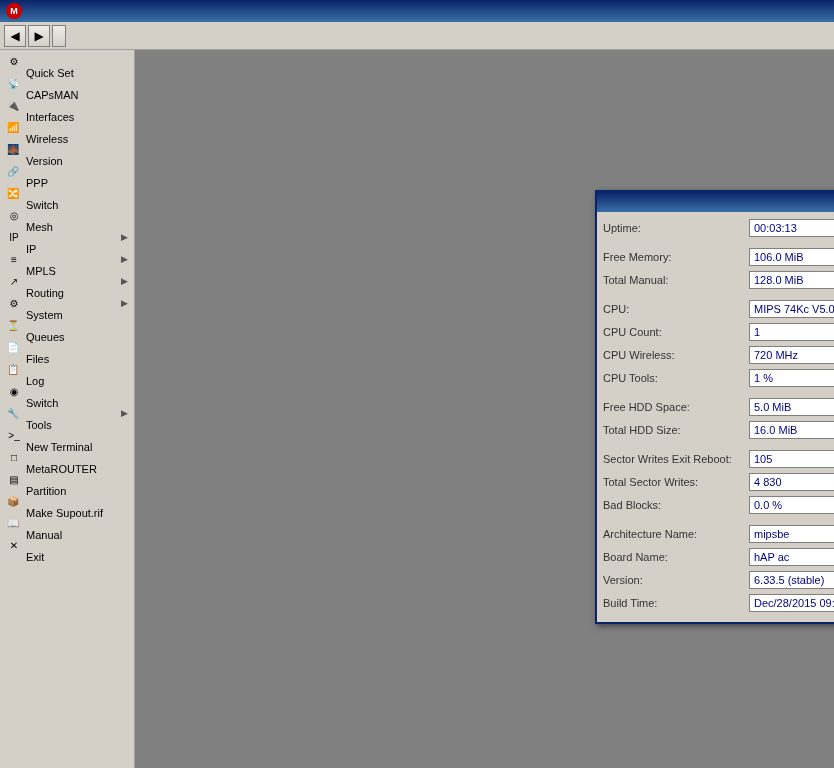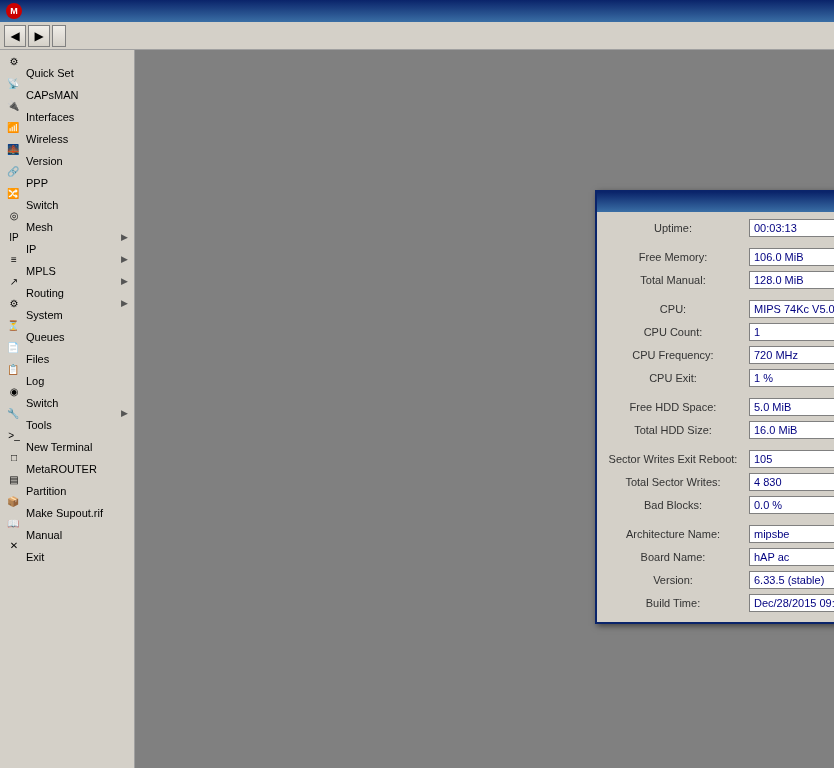--- a/index.html
+++ b/index.html
@@ -159,21 +159,21 @@
     }
     .dialog-fields { flex: 1; }
 
     .field-row {
       display: flex;
       align-items: center;
       margin-bottom: 3px;
       height: 20px;
     }
     .field-label {
-      text-align: center;
+      text-align: left;
       width: 140px;
       margin-right: 6px;
       font-size: 11px;
       color: #333;
       flex-shrink: 0;
     }
     .field-value {
       background: white;
       border: 1px solid #808080;
       height: 18px;
@@ -334,25 +334,25 @@
             <div class="field-separator"></div>
             <div class="field-row">
               <div class="field-label">CPU:</div>
               <div class="field-value">MIPS 74Kc V5.0</div>
             </div>
             <div class="field-row">
               <div class="field-label">CPU Count:</div>
               <div class="field-value">1</div>
             </div>
             <div class="field-row">
-              <div class="field-label">CPU Frequency:</div>
+              <div class="field-label">CPU Wireless:</div>
               <div class="field-value">720 MHz</div>
             </div>
             <div class="field-row">
-              <div class="field-label">CPU Exit:</div>
+              <div class="field-label">CPU Tools:</div>
               <div class="field-value">1 %</div>
             </div>
             <div class="field-separator"></div>
             <div class="field-row">
               <div class="field-label">Free HDD Space:</div>
               <div class="field-value">5.0 MiB</div>
             </div>
             <div class="field-row">
               <div class="field-label">Total HDD Size:</div>
               <div class="field-value">16.0 MiB</div>

